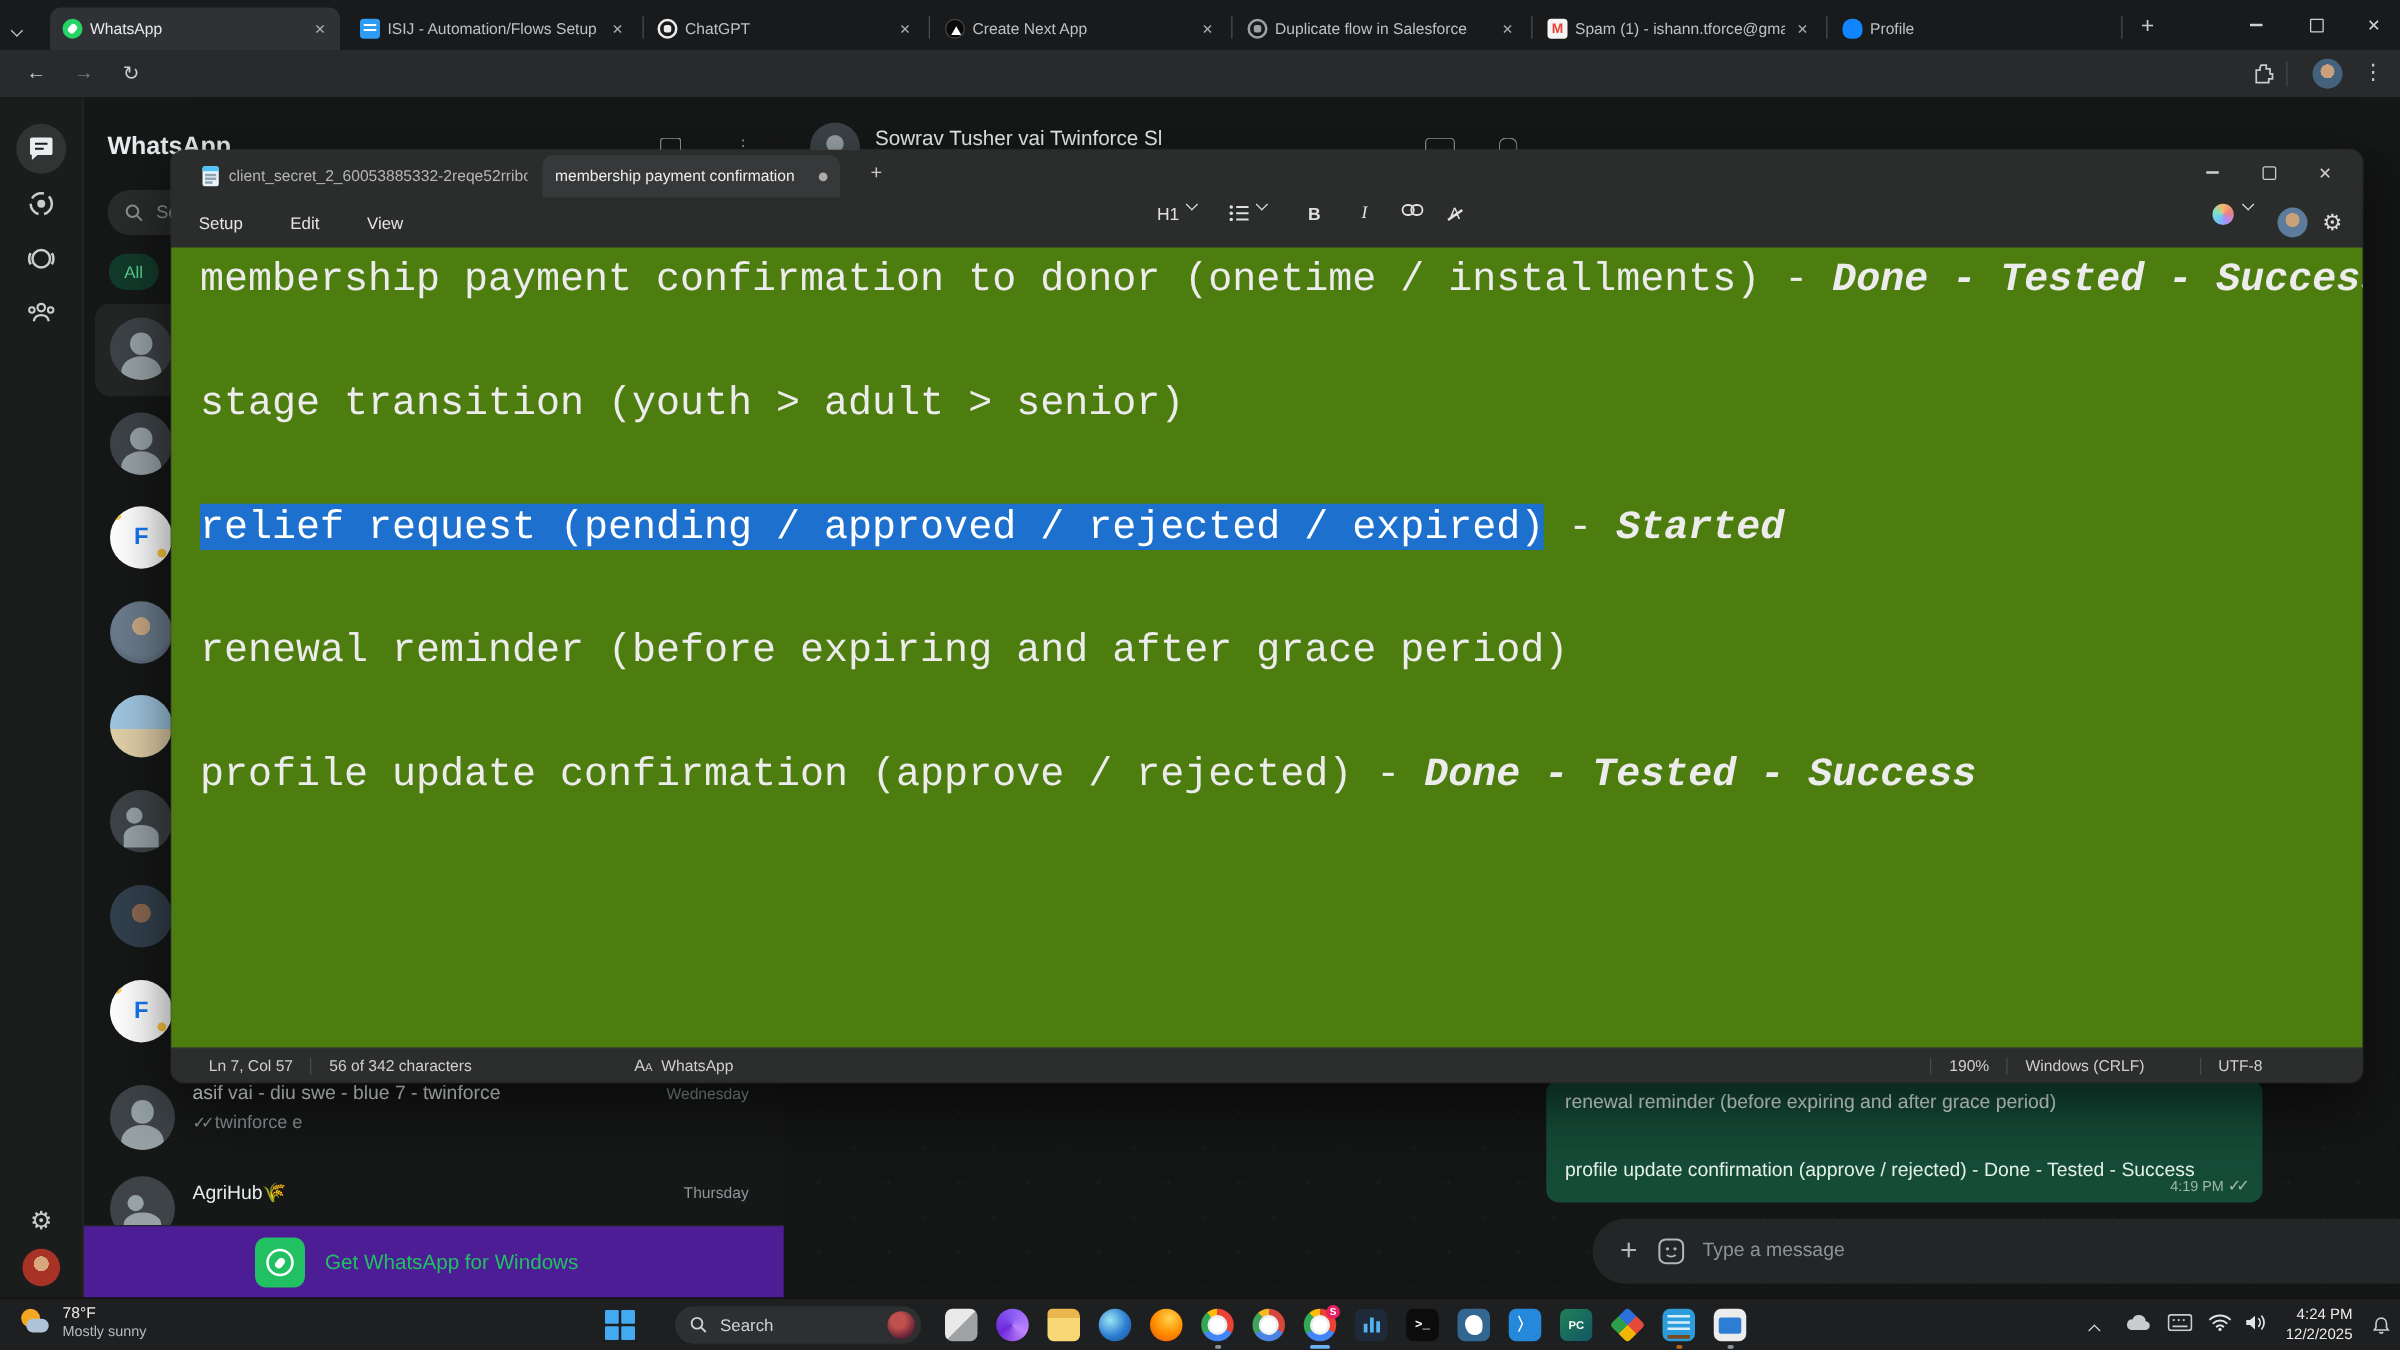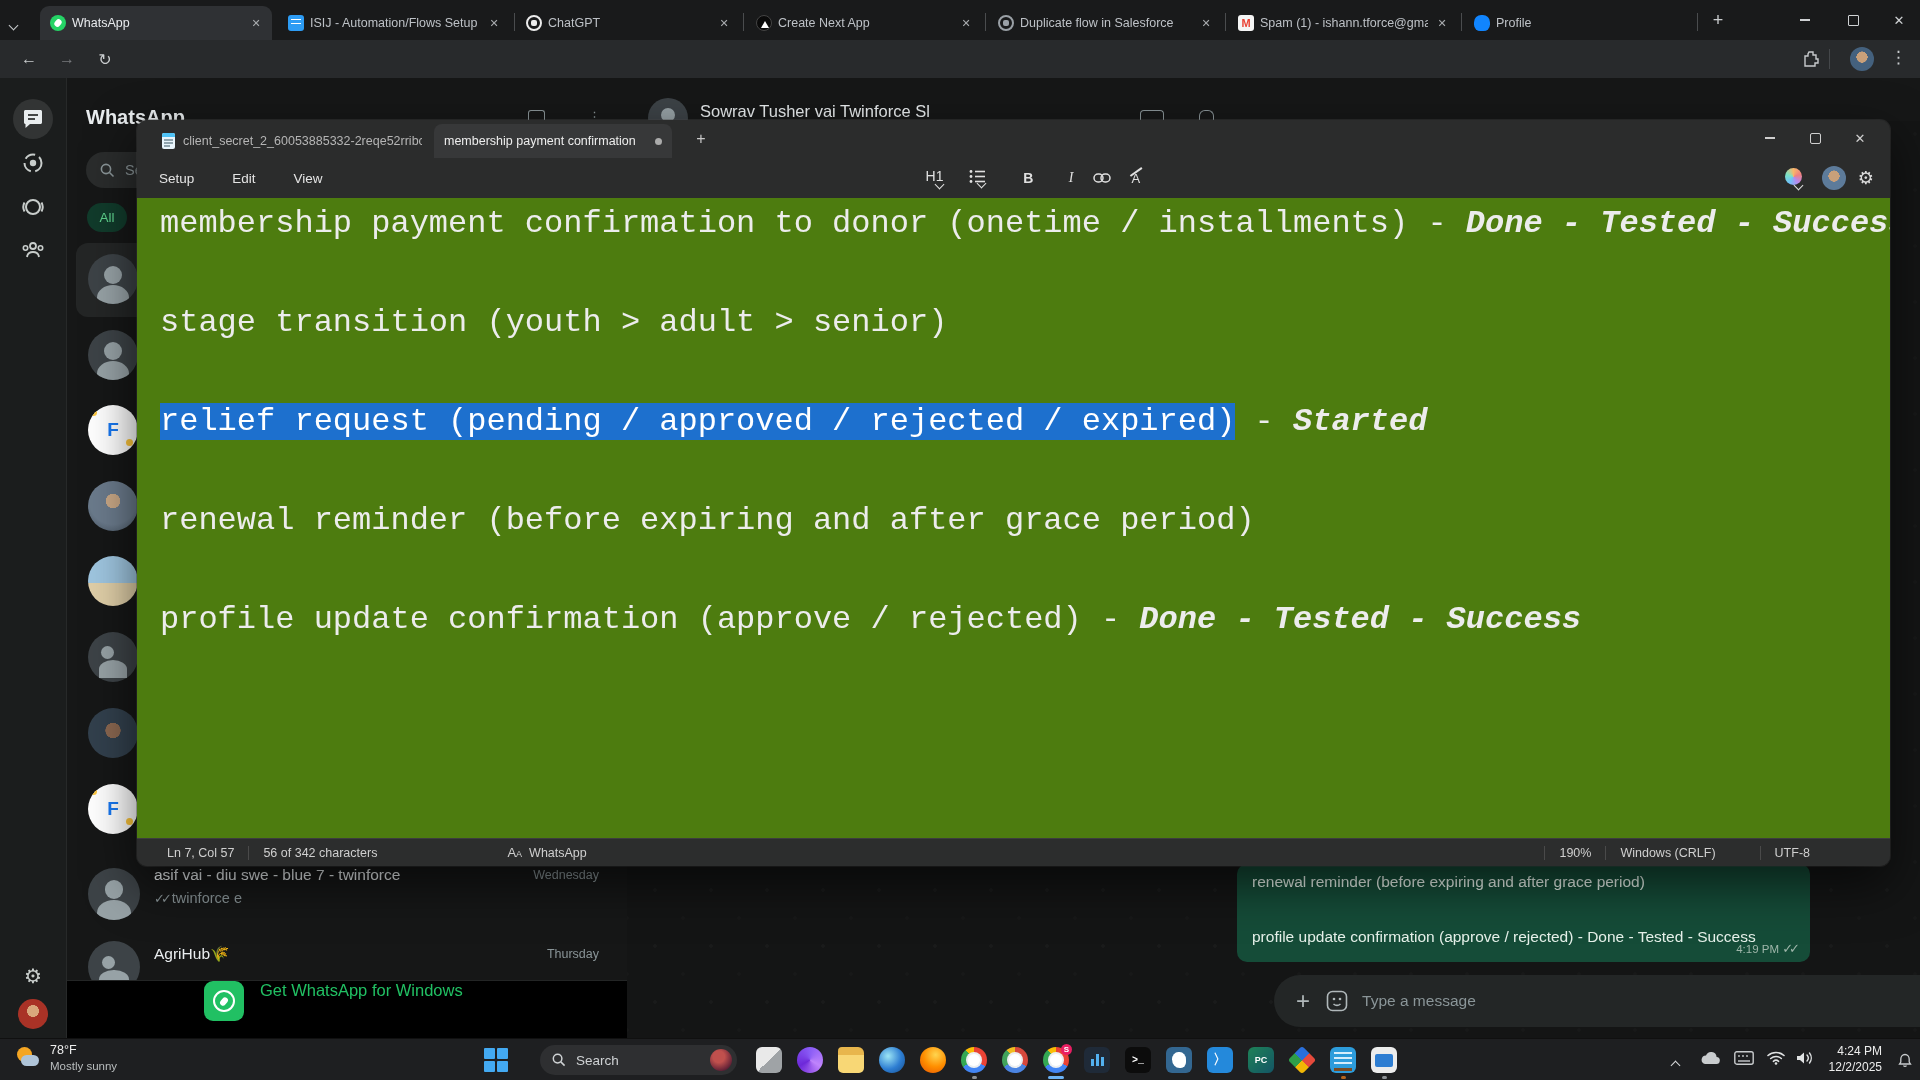--- a/index.html
+++ b/index.html
@@ -75,22 +75,22 @@
   .composer{position:absolute;left:647px;top:897px;width:1253px;height:52px;border-radius:26px;background:#232626;
             display:flex;align-items:center;color:#8A9598;}
 
   
   .notepad{position:absolute;left:137px;top:120px;width:1753px;height:746px;background:#2B2C2C;border-radius:10px;
            box-shadow:0 18px 50px rgba(0,0,0,0.6),0 0 0 1px rgba(80,80,80,0.35);}
   .np-tab{position:absolute;top:4px;height:34px;display:flex;align-items:center;padding:0 10px;
           border-radius:8px 8px 0 0;font-size:12.5px;color:#B5B5B5;box-sizing:border-box;}
   .np-tab.active{background:#373839;color:#EDEDED;}
   .np-menu{font-size:13.5px;color:#E4E4E4;padding:6px 12px;border-radius:5px;}
-  .np-tool{color:#E0E0E0;font-size:14px;display:flex;align-items:flex-end;justify-content:center;height:30px;
-           border-radius:5px;padding:0 6px;flex-direction:column;}
+  .np-tool{color:#E0E0E0;font-size:14px;display:flex;align-items:flex-start;justify-content:center;height:30px;
+           border-radius:5px;padding:0 6px;}
   .np-editor{position:absolute;left:0;top:78px;width:1753px;height:640px;background:#4d7c0f;overflow:hidden;
              font-family:"Liberation Mono","DejaVu Sans Mono",monospace;font-size:32px;line-height:30px;color:#ECECEC;}
   .np-line{position:absolute;left:23px;white-space:pre;}
   .np-bi{font-weight:bold;font-style:italic;}
   .np-sel{background:#1D70CE;color:#fff;}
   .np-status{position:absolute;left:0;bottom:0;width:1753px;height:28px;background:#2C2D2D;border-top:1px solid #3C3D3D;
              border-radius:0 0 10px 10px;font-size:12.5px;color:#CFCFCF;display:flex;align-items:center;box-sizing:border-box;}
   .np-sep{width:1px;height:14px;background:#4A4A4A;margin:0 14px;}
 
   
@@ -247,21 +247,21 @@
           <span>twinforce e</span>
         </div>
       </div>
 
       <div class="abs" style="left:10px;top:855px;width:541px;height:48px;">
         <div class="avatar av-group" style="position:absolute;left:12px;top:8px;width:52px;height:52px;"></div>
         <div class="abs" style="left:78px;top:12px;font-size:15.5px;color:#E9EDEF;">AgriHub🌾</div>
         <div class="abs" style="right:18px;top:14px;font-size:12.5px;color:#8A9598;">Thursday</div>
       </div>
 
-      <div class="abs" style="left:0;top:902px;width:561px;height:58px;background:#000000;border-top:1px solid #232525;display:flex;">
+      <div class="abs" style="left:0;top:902px;width:561px;height:58px;background:#4c1d95;border-top:1px solid #232525;display:flex;align-items:center;">
         <div style="width:40px;height:40px;border-radius:9px;background:#21C063;margin-left:138px;position:relative;flex:none;">
           <div style="position:absolute;left:9px;top:9px;width:22px;height:22px;border-radius:50%;border:2.5px solid #fff;box-sizing:border-box;"></div>
           <div style="position:absolute;left:17px;top:16px;width:6px;height:9px;border-radius:3px;background:#fff;transform:rotate(40deg);"></div>
         </div>
         <span style="margin-left:16px;font-size:16.5px;color:#21C063;">Get WhatsApp for Windows</span>
       </div>
     </div>
 
     <div class="rail">
       <div class="railbtn active" style="top:21px;">

